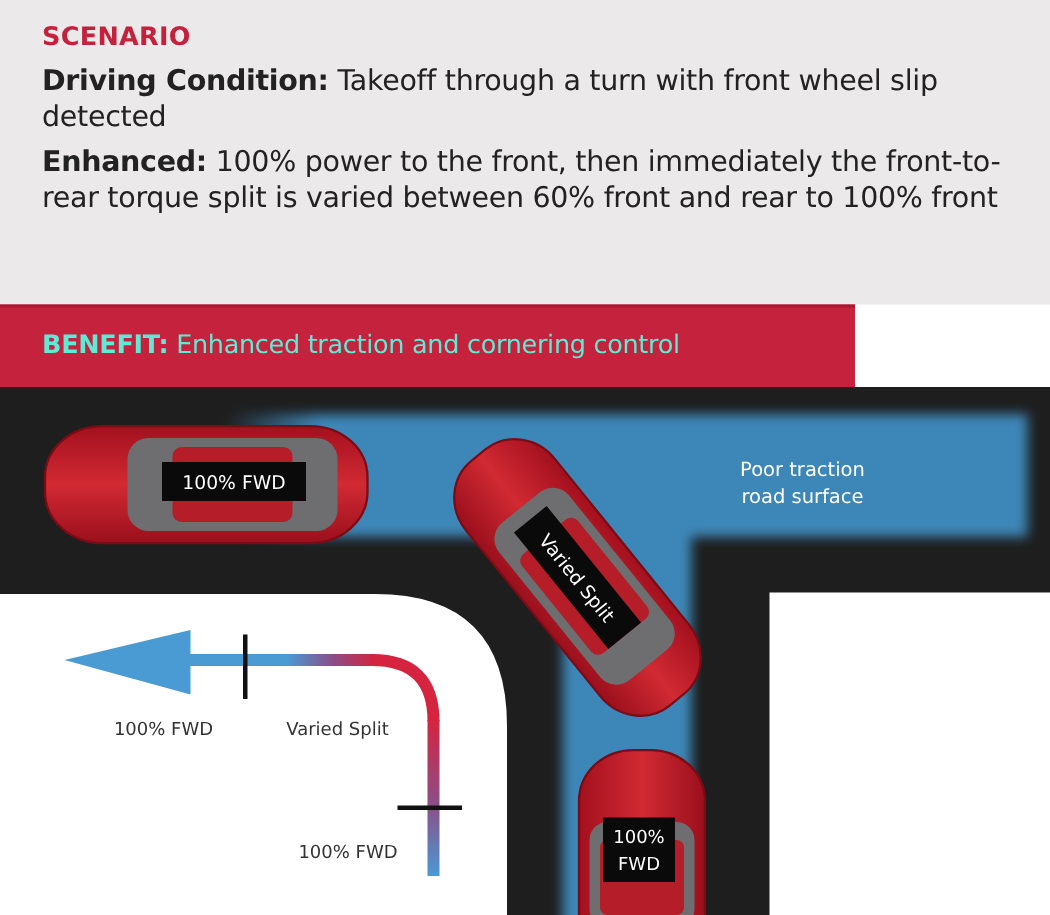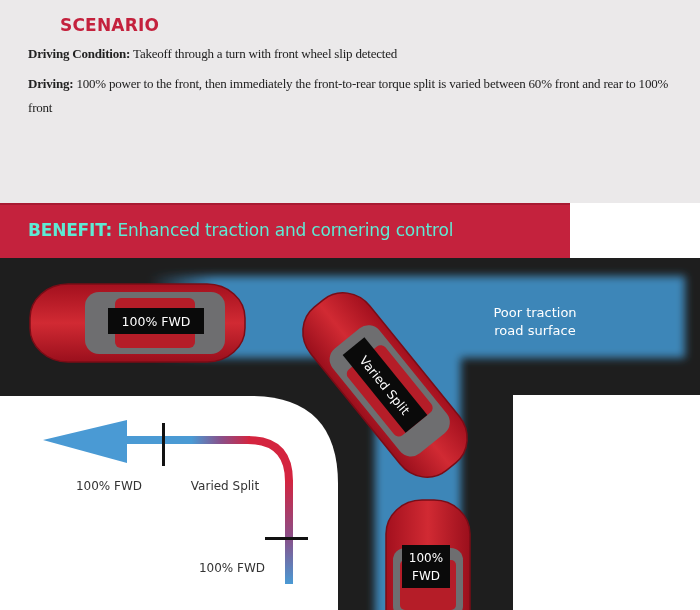--- a/index.html
+++ b/index.html
@@ -4,43 +4,43 @@
 <style>
   * { box-sizing: border-box; margin: 0; padding: 0; }
   html, body { width: 700px; height: 610px; overflow: hidden; background: #ffffff; }
   body { position: relative; font-family: "DejaVu Sans", "Liberation Sans", sans-serif; }
 
   .scenario {
     position: absolute; left: 0; top: 0; width: 700px; height: 203px;
     background: #ebe9ea; padding: 14px 28px 0 28px;
   }
   .scenario-title {
-    color: #c4213d; font-weight: bold; font-size: 17px; letter-spacing: 0.2px; line-height: 22px; margin-left: 32px;
+    color: #c4213d; font-weight: bold; font-size: 17px; letter-spacing: 0.2px; line-height: 22px;
   }
   .scenario-para {
-    color: #222; font-size: 13px; line-height: 24px; margin-top: 6px; letter-spacing: -0.2px; font-family: Liberation Serif, serif;
+    color: #222; font-size: 19px; line-height: 24px; margin-top: 6px; letter-spacing: -0.2px;
   }
   .scenario-para b { font-weight: bold; }
 
   .benefit {
     position: absolute; left: 0; top: 203px; width: 570px; height: 55px;
     background: #c4223d; border-top: 2px solid #a81a32;
     color: #5eead4; font-size: 17px; padding: 15px 28px 0 28px; letter-spacing: -0.2px;
   }
   .benefit b { font-weight: bold; }
 
   .scene { position: absolute; left: 0; top: 258px; width: 700px; height: 352px; }
 </style>
 </head>
 <body>
 
 <div class="scenario">
   <div class="scenario-title">SCENARIO</div>
   <p class="scenario-para"><b>Driving Condition:</b><span> Takeoff through a turn with front wheel slip detected</span></p>
-  <p class="scenario-para"><b>Driving:</b><span> 100% power to the front, then immediately the front-to-rear torque split is varied between 60% front and rear to 100% front</span></p>
+  <p class="scenario-para"><b>Enhanced:</b><span> 100% power to the front, then immediately the front-to-rear torque split is varied between 60% front and rear to 100% front</span></p>
 </div>
 
 <div class="benefit">
   <b>BENEFIT:</b><span> Enhanced traction and cornering control</span>
 </div>
 
 <svg class="scene" width="700" height="352" viewBox="0 258 700 352" xmlns="http://www.w3.org/2000/svg">
   <defs>
     <linearGradient id="blueFadeH" x1="0" x2="1" y1="0" y2="0">
       <stop offset="0" stop-color="#3e86b8" stop-opacity="0"></stop>

